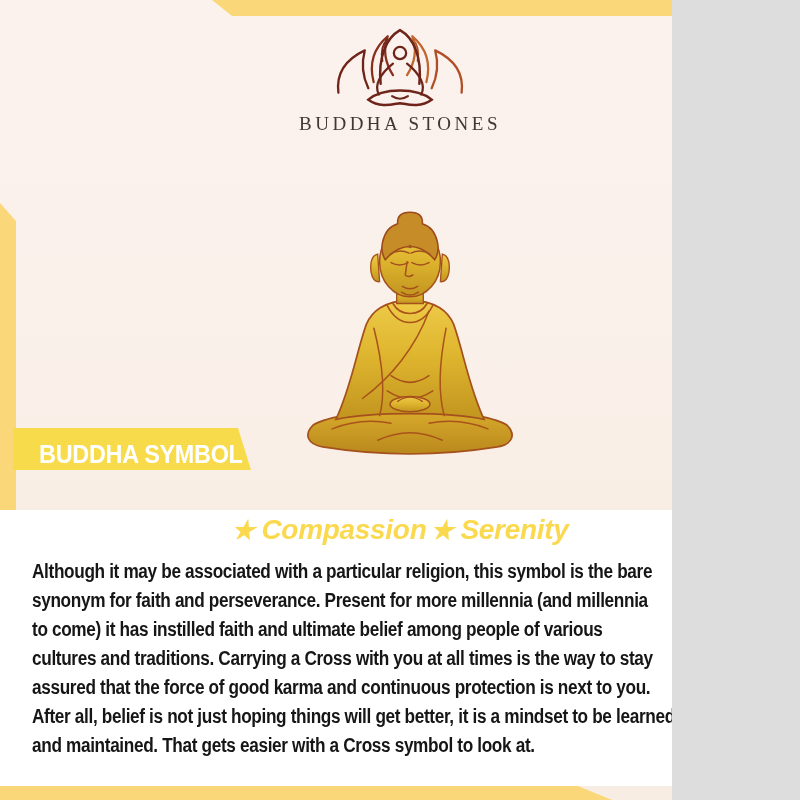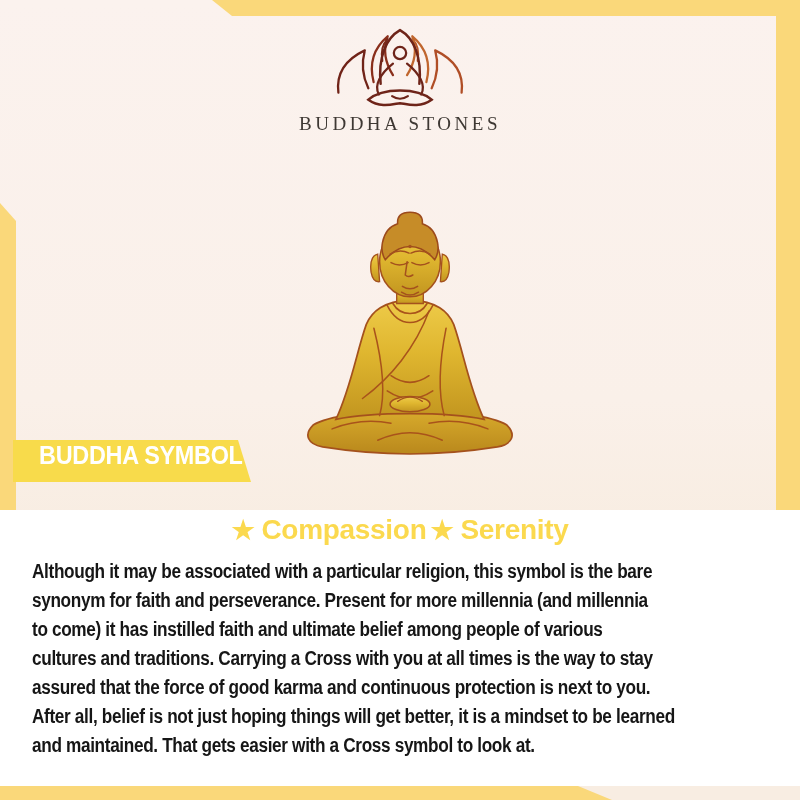--- a/index.html
+++ b/index.html
@@ -1,18 +1,18 @@
 <!DOCTYPE html>
 <html style="--background-peach: #FAF0E9; --frame-yellow: #FAD87A; --badge-yellow: #F8DB4B; --accent-yellow: #FBD94E; --text-black: #161616; --brand-text: #3E3833; --lotus-maroon: #6E2419; --lotus-orange: #C0662E; --buddha-gold: #DFB62F; --buddha-outline: #A4511D; --white: #FFFFFF;"><head>
 <meta charset="utf-8">
 <style>
   html,body{margin:0;padding:0;}
   body{font-family:"Liberation Sans",sans-serif;background:#ddd;}
   .canvas{
-    position:relative;width:800px;height:800px;overflow:hidden;
+    position:relative;width:672px;height:800px;overflow:hidden;
     background:linear-gradient(180deg,#fbf2ee 0%,#faf0e9 50%,#f8ede2 66%,#f8ede2 100%);
   }
   
   .frame{position:absolute;background:var(--frame-yellow,#fad87a);}
   .frame-top{left:212px;top:0;width:588px;height:16px;
     clip-path:polygon(0 0,100% 0,100% 100%,20px 100%);}
   .frame-right{left:776px;top:0;width:24px;height:592px;
     clip-path:polygon(0 0,100% 0,100% 100%,0 calc(100% - 26px));}
   .frame-left{left:0;top:203px;width:16px;height:587px;
     clip-path:polygon(0 0,100% 18px,100% calc(100% - 18px),0 100%);}
@@ -24,31 +24,31 @@
     font-family:"Liberation Serif",serif;font-size:19px;letter-spacing:3.5px;
     color:#3e3833;font-weight:400;}
   
   .title-band{position:absolute;left:165px;top:142px;width:471px;height:54px;
     background:#fffdfa;display:flex;align-items:center;justify-content:center;}
   .title-band h1{margin:0;font-size:36px;font-weight:700;letter-spacing:-0.5px;
     color:var(--accent-yellow,#fbd94e);transform:scaleX(0.95);}
   
   .buddha-svg{position:absolute;left:296px;top:203px;width:228px;height:258px;}
   
-  .badge{position:absolute;left:13px;top:440px;width:238px;height:42px;
+  .badge{position:absolute;left:13px;top:428px;width:238px;height:42px;
     background:var(--badge-yellow,#f8db4b);
     clip-path:polygon(0 0,calc(100% - 13px) 0,100% 100%,0 100%);
-    display:flex;align-items:flex-start;}
+    display:flex;align-items:flex-end;}
   .badge span{color:#fff;font-weight:700;font-size:26px;letter-spacing:-0.3px;
     margin-left:26px;transform:scaleX(0.9);transform-origin:left center;white-space:nowrap;}
   
   .content-bg{position:absolute;left:0;top:510px;width:800px;height:276px;background:#ffffff;}
   .traits{position:absolute;left:0;top:512px;width:800px;margin:0;text-align:center;
     font-size:28px;font-weight:700;color:var(--accent-yellow,#fbdb4e);line-height:36px;
-    letter-spacing:-0.3px;}
+    letter-spacing:-0.3px;font-style:italic;}
   .traits .star{font-size:26px;margin-right:7px;}
   .traits .star2{margin-left:4px;}
   .para{position:absolute;left:32px;top:557px;width:760px;color:#161616;
     font-size:20px;font-weight:700;letter-spacing:-0.4px;}
   .para .pline{height:29px;line-height:29px;white-space:nowrap;
     transform:scaleX(0.86);transform-origin:left center;}
 </style>
 </head>
 <body>
 

